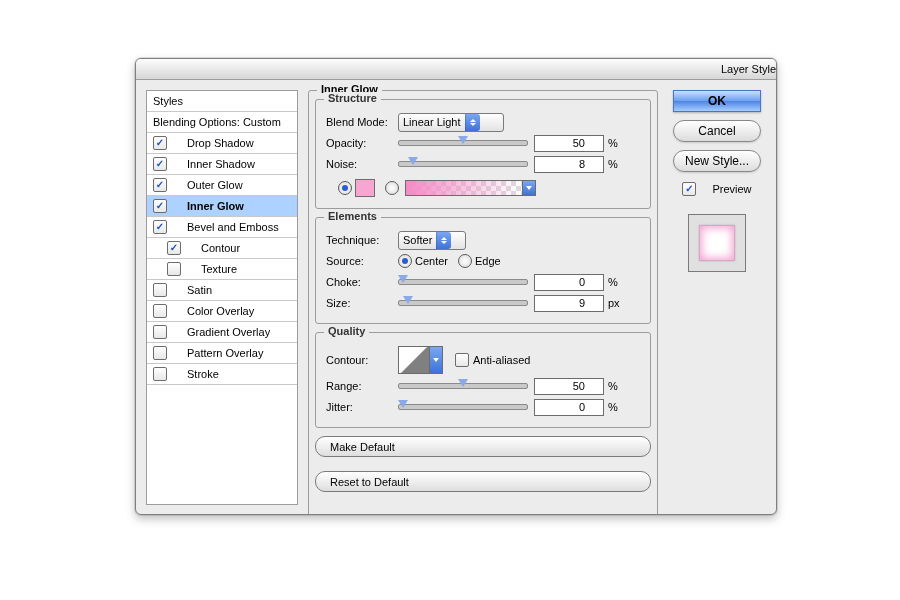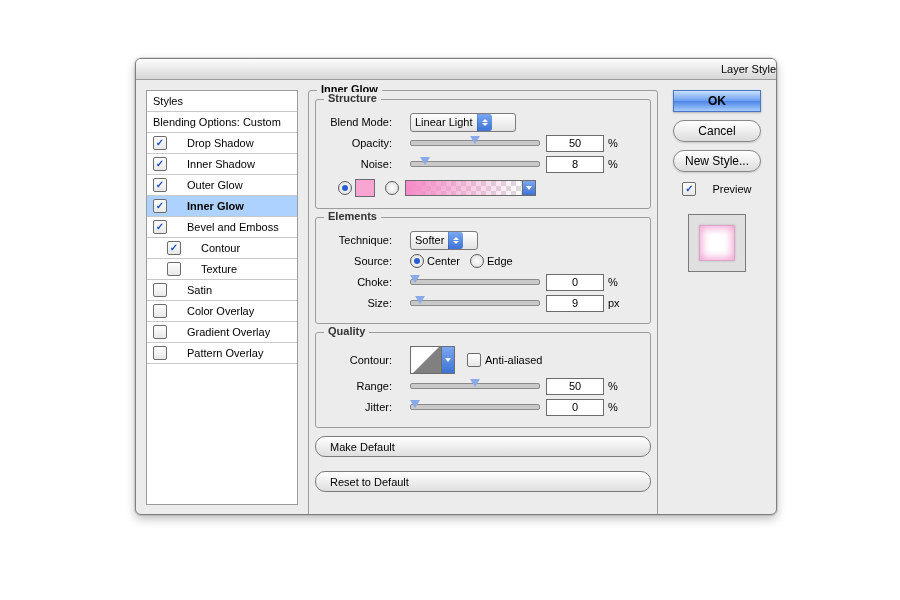--- a/index.html
+++ b/index.html
@@ -107,22 +107,22 @@
     padding: 0 4px;
   }
   .row {
     display: flex;
     align-items: center;
     margin: 3px 0;
     height: 18px;
   }
   .lbl {
     width: 66px;
-    text-align: right;
-    margin-right: 18px;
+    text-align: left;
+    margin-right: 6px;
   }
   .dropdown {
     height: 17px;
     border: 1px solid #7a7a7a;
     border-radius: 3px;
     background: linear-gradient(#fefefe,#e3e3e3);
     padding: 0 4px;
     display: inline-flex;
     align-items: center;
     font-size: 11px;
@@ -168,22 +168,22 @@
     width: 0; height: 0;
     border-left: 5px solid transparent;
     border-right: 5px solid transparent;
     border-top: 8px solid #8aa9e8;
   }
   .numbox {
     width: 32px; height: 15px;
     border: 1px solid #6c6c6c;
     background: #fff;
     margin-left: 6px;
-    text-align: center;
-    padding: 0 12px;
+    text-align: right;
+    padding: 0 18px;
     font-size: 11px;
     line-height: 15px;
   }
   .unit { margin-left: 4px; }
   .radio {
     width: 12px; height: 12px;
     border: 1px solid #5a5a5a;
     border-radius: 50%;
     background: radial-gradient(#fff,#d9d9d9);
     display: inline-block;
@@ -367,20 +367,24 @@
             <span class="chk"></span>
             <span>Color Overlay</span>
           </div>
           <div class="styles-row">
             <span class="chk"></span>
             <span>Gradient Overlay</span>
           </div>
           <div class="styles-row">
             <span class="chk"></span>
             <span>Pattern Overlay</span>
+          </div>
+          <div class="styles-row">
+            <span class="chk"></span>
+            <span>Stroke</span>
           </div>
         </div>
     </div>
 
     <div class="center">
       <div class="outer-group">
         <span class="outer-label">Inner Glow</span>
 
         <div class="fieldset">
           <span class="fs-label">Structure</span>

